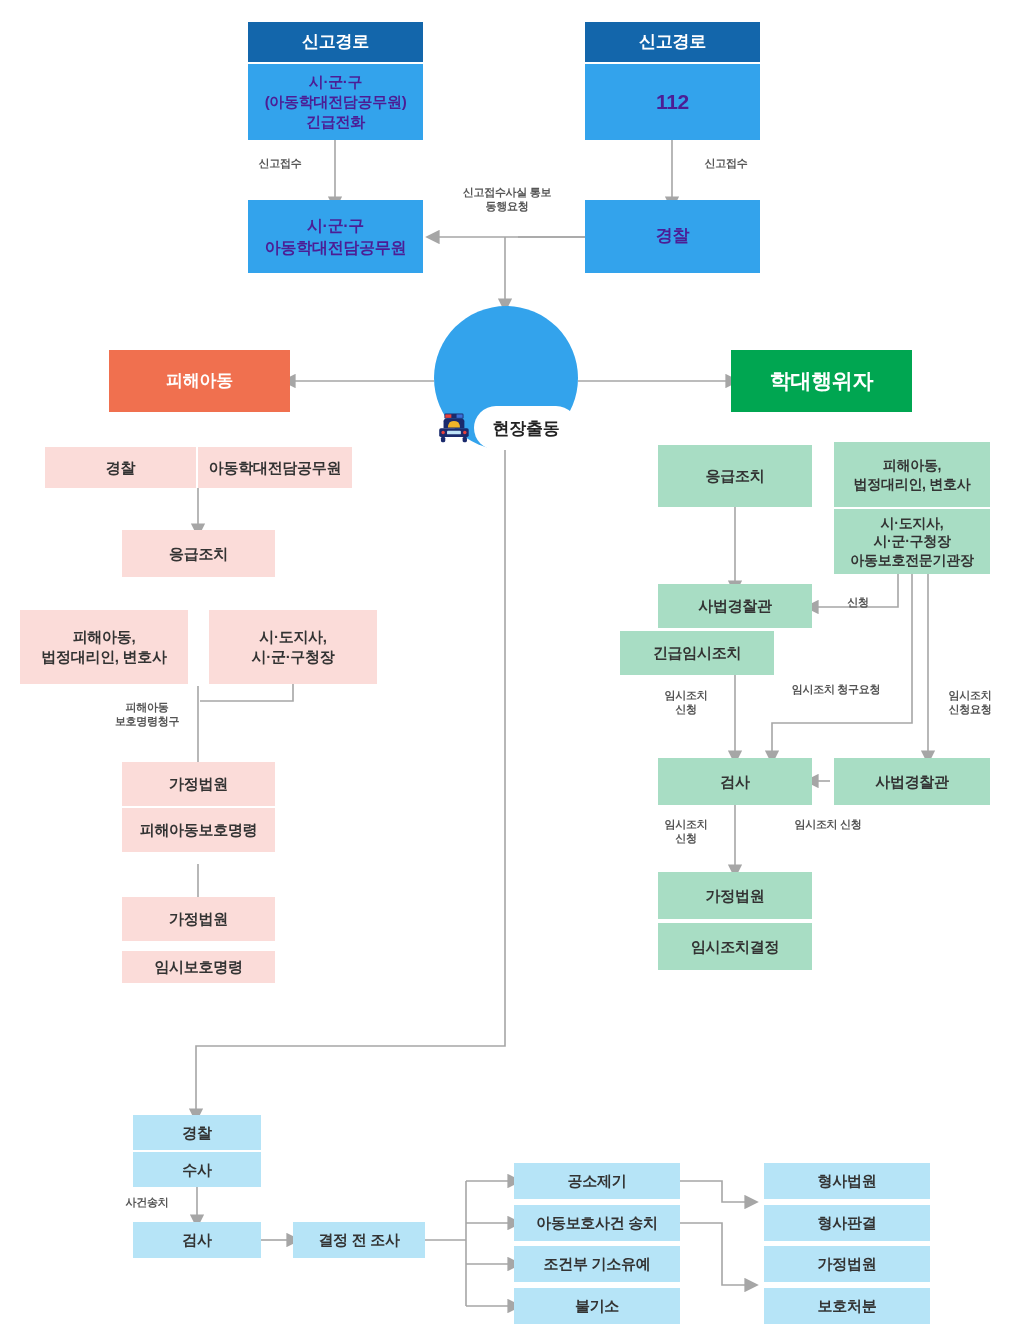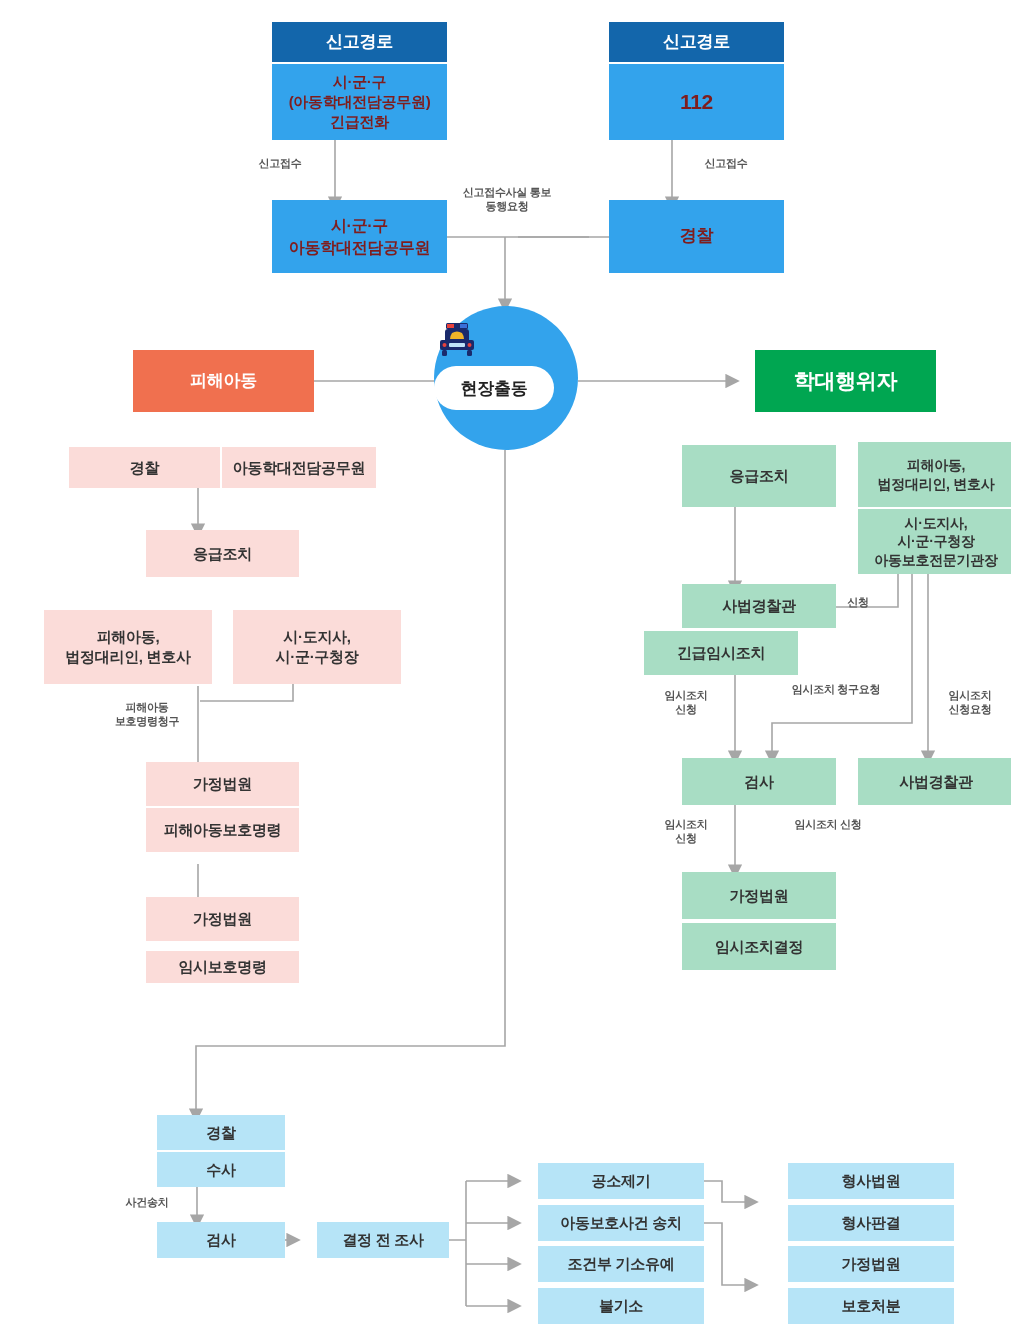--- a/index.html
+++ b/index.html
@@ -29,25 +29,24 @@
   .node {
     position: absolute;
     display: flex;
     align-items: center;
     justify-content: center;
     text-align: center;
     box-sizing: border-box;
     line-height: 1.32;
     white-space: pre-line;
     letter-spacing: -0.3px;
-    margin-left: 24px;
   }
   
   .n-darkblue { background: #1366ab; color: #ffffff; font-weight: bold; font-size: 17px; }
-  .n-blue     { background: #33a3ec; color: #7f1d1d; font-weight: bold; font-size: 17px; }
+  .n-blue     { background: #33a3ec; color: #4c1d95; font-weight: bold; font-size: 17px; }
   .n-orange   { background: #f0704f; color: #ffffff; font-weight: bold; font-size: 17px; }
   .n-green    { background: #00a651; color: #ffffff; font-weight: bold; font-size: 21px; }
   .n-pink     { background: #fbdcd9; color: #333333; font-weight: bold; font-size: 15px; }
   .n-mint     { background: #a8ddc4; color: #333333; font-weight: bold; font-size: 15px; }
   .n-lightblue{ background: #b6e4f7; color: #333333; font-weight: bold; font-size: 15px; }
 
   .wlabel {
     position: absolute;
     color: #555555;
     font-size: 11px;
@@ -61,22 +60,22 @@
   
   #dispatch-circle {
     position: absolute;
     left: 434px;
     top: 306px;
     width: 144px;
     height: 144px;
     border-radius: 50%;
     background: #33a3ec;
     display: flex;
-    flex-direction: column;
-    align-items: flex-start;
+    flex-direction: row;
+    align-items: flex-end;
   }
   #dispatch-icon {
     margin-top: 16px;
     width: 46px;
     height: 40px;
   }
   #dispatch-pill {
     margin-top: 4px;
     width: 120px;
     height: 44px;

